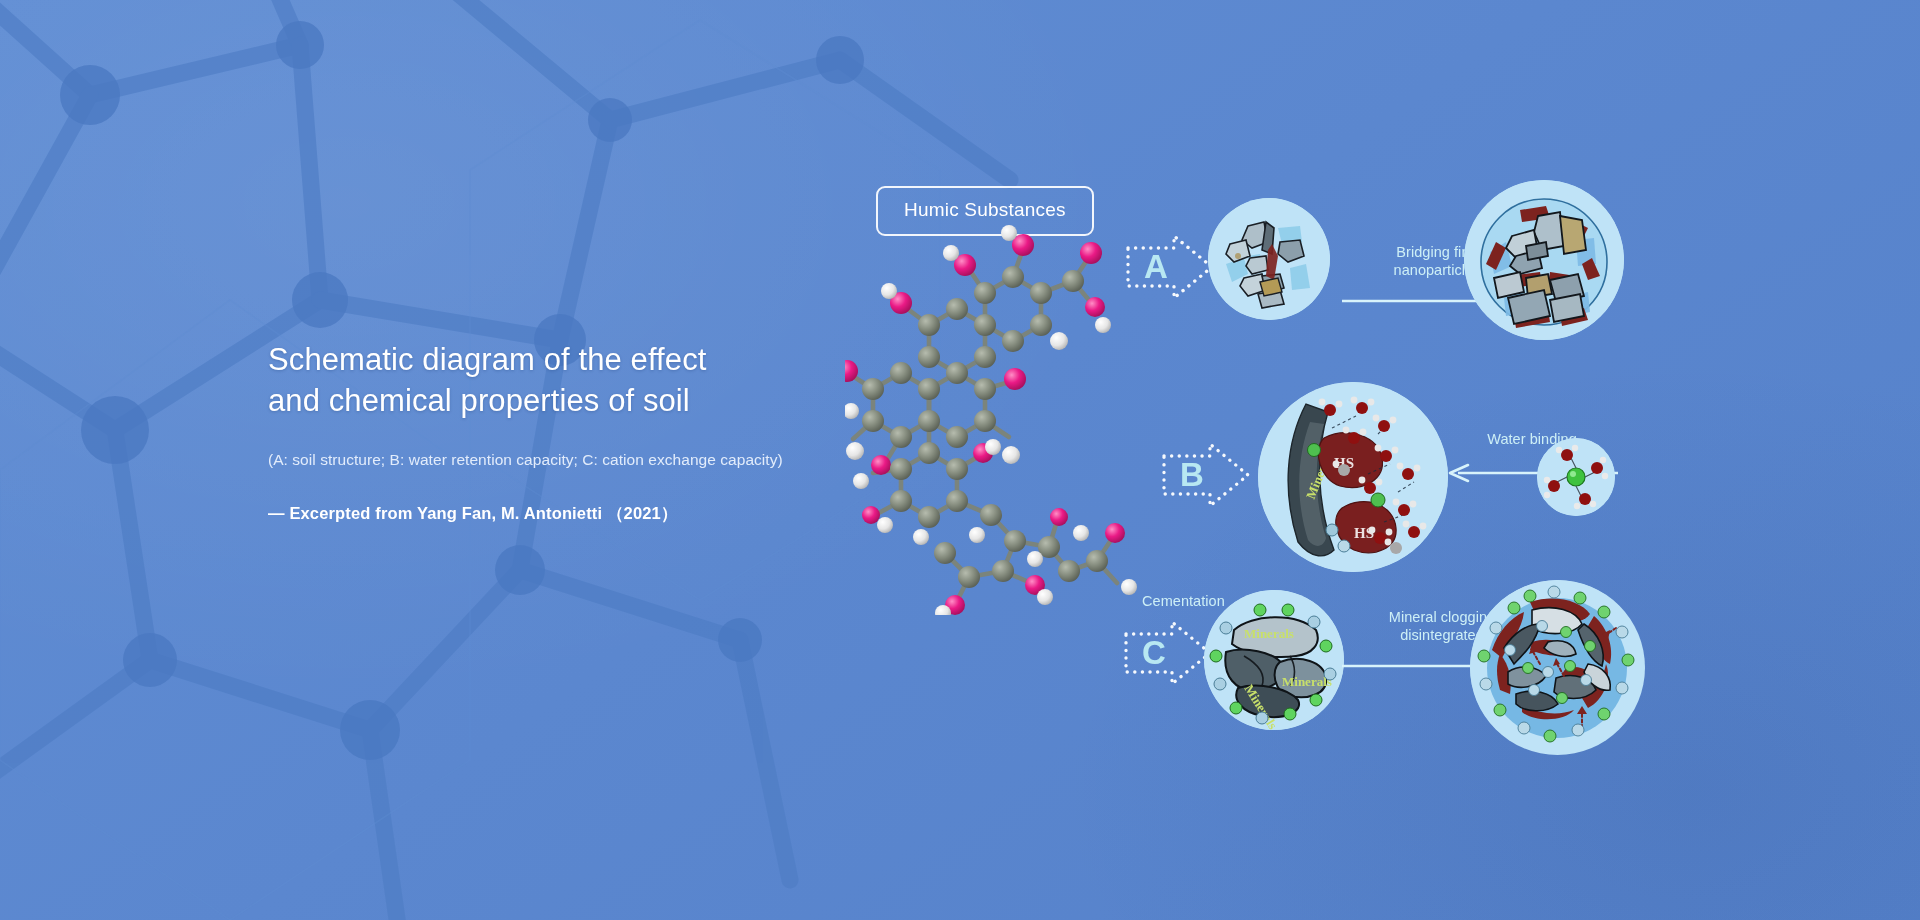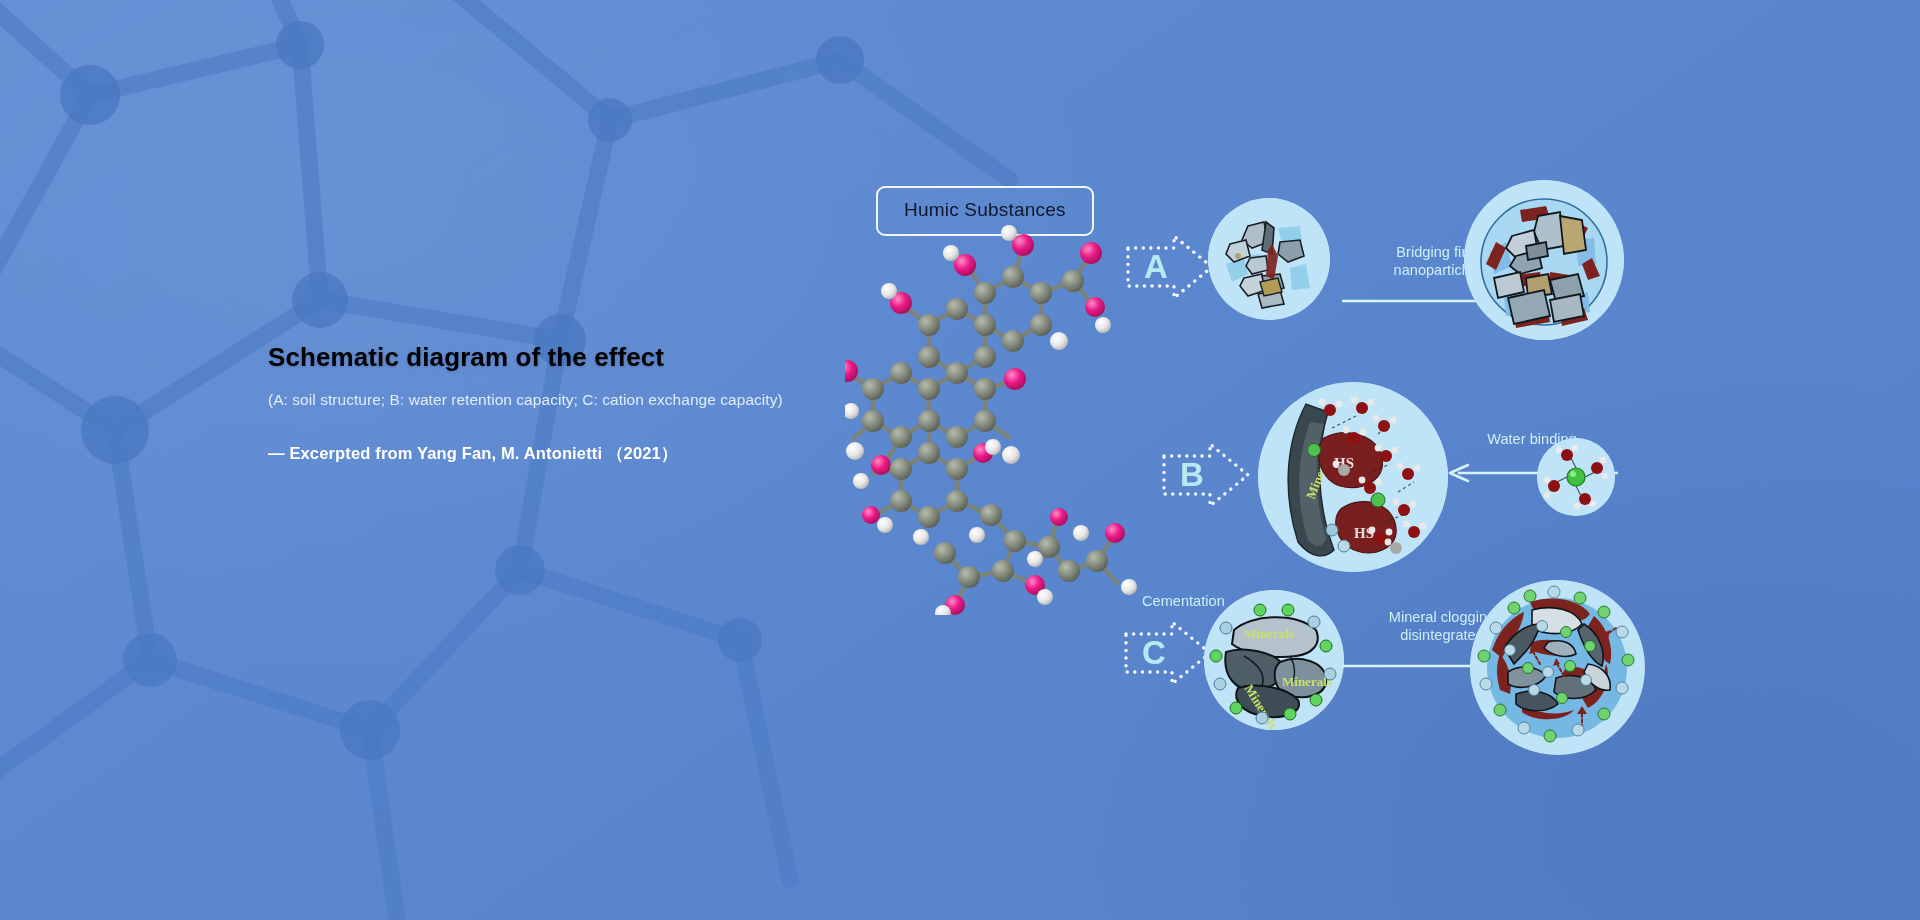--- a/index.html
+++ b/index.html
@@ -39,30 +39,30 @@
   }
 
   
   #text-col {
     position: absolute;
     left: 268px;
     top: 340px;
     width: 640px;
   }
   #headline {
-    color: #000000;
-    font-size: 26px;
-    font-weight: bold;
+    color: #ffffff;
+    font-size: 31px;
+    font-weight: normal;
     line-height: 1.32;
     letter-spacing: 0.1px;
     text-shadow: 0 1px 3px rgba(22,52,104,0.28);
   }
   #headline .hl-line { display: block; white-space: nowrap; }
   #subtitle {
-    margin-top: 16px;
+    margin-top: 28px;
     color: #e2ecfb;
     font-size: 15.5px;
     font-weight: normal;
     line-height: 1.35;
     letter-spacing: 0.05px;
     white-space: nowrap;
   }
   #attribution {
     margin-top: 32px;
     color: #ffffff;
@@ -73,21 +73,21 @@
   }
 
   
   #hs-pill {
     position: absolute;
     left: 876px;
     top: 186px;
     padding: 11px 26px 13px 26px;
     border: 2px solid rgba(255,255,255,0.92);
     border-radius: 9px;
-    color: #0f172a;
+    color: #ffffff;
     font-size: 19px;
     letter-spacing: 0.2px;
     white-space: nowrap;
     background: transparent;
   }
 
   
   #molecule {
     position: absolute;
     left: 845px;
@@ -193,20 +193,21 @@
     </g>
     <g stroke="#5e8cd2" stroke-width="1.5" fill="none" opacity="0.35">
       <polygon points="0,470 230,300 470,470 470,760 230,920 0,760"></polygon>
       <polygon points="470,170 700,20 940,170 940,450 700,600 470,450"></polygon>
     </g>
   </svg>
 
   <div id="text-col">
     <div id="headline">
       <span class="hl-line">Schematic diagram of the effect</span>
+      <span class="hl-line">and chemical properties of soil</span>
     </div>
     <div id="subtitle">(A: soil structure; B: water retention capacity; C: cation exchange capacity)</div>
     <div id="attribution">— Excerpted from Yang Fan, M. Antonietti （2021）</div>
   </div>
 
   <div id="hs-pill">Humic Substances</div>
 
   <svg id="molecule" viewBox="0 0 330 400">
     <defs>
       <radialGradient id="gC" cx="35%" cy="32%" r="72%">

